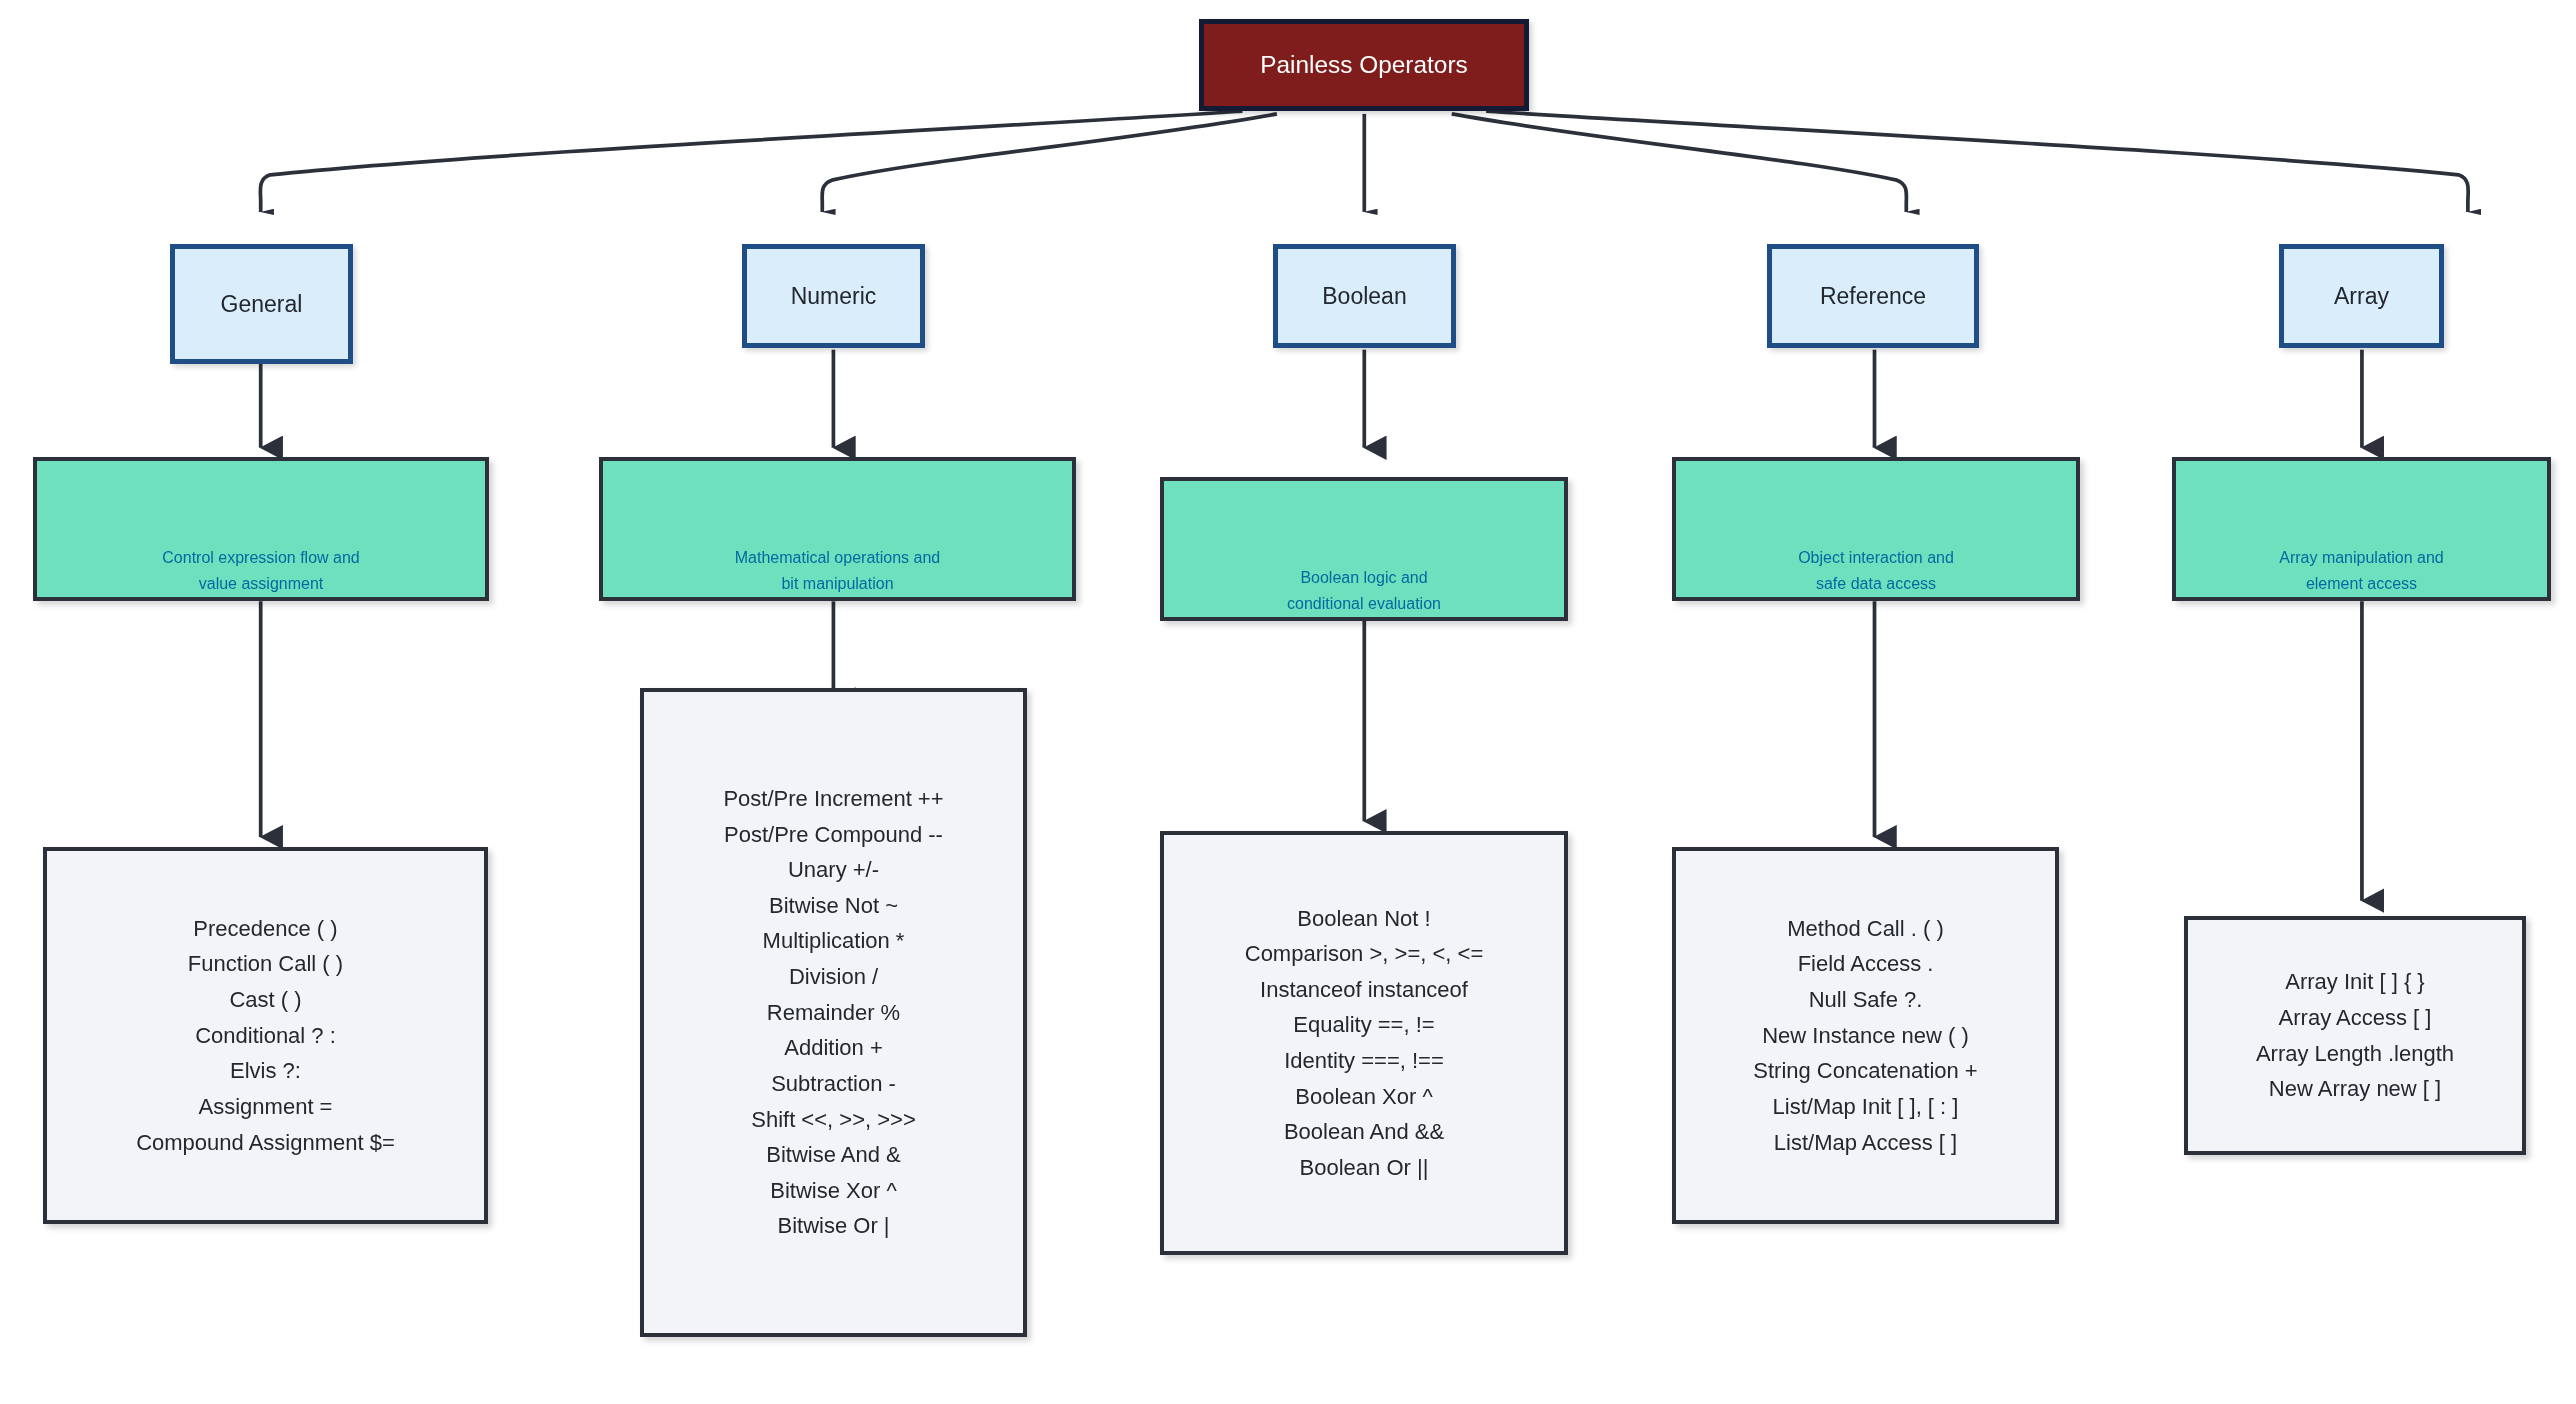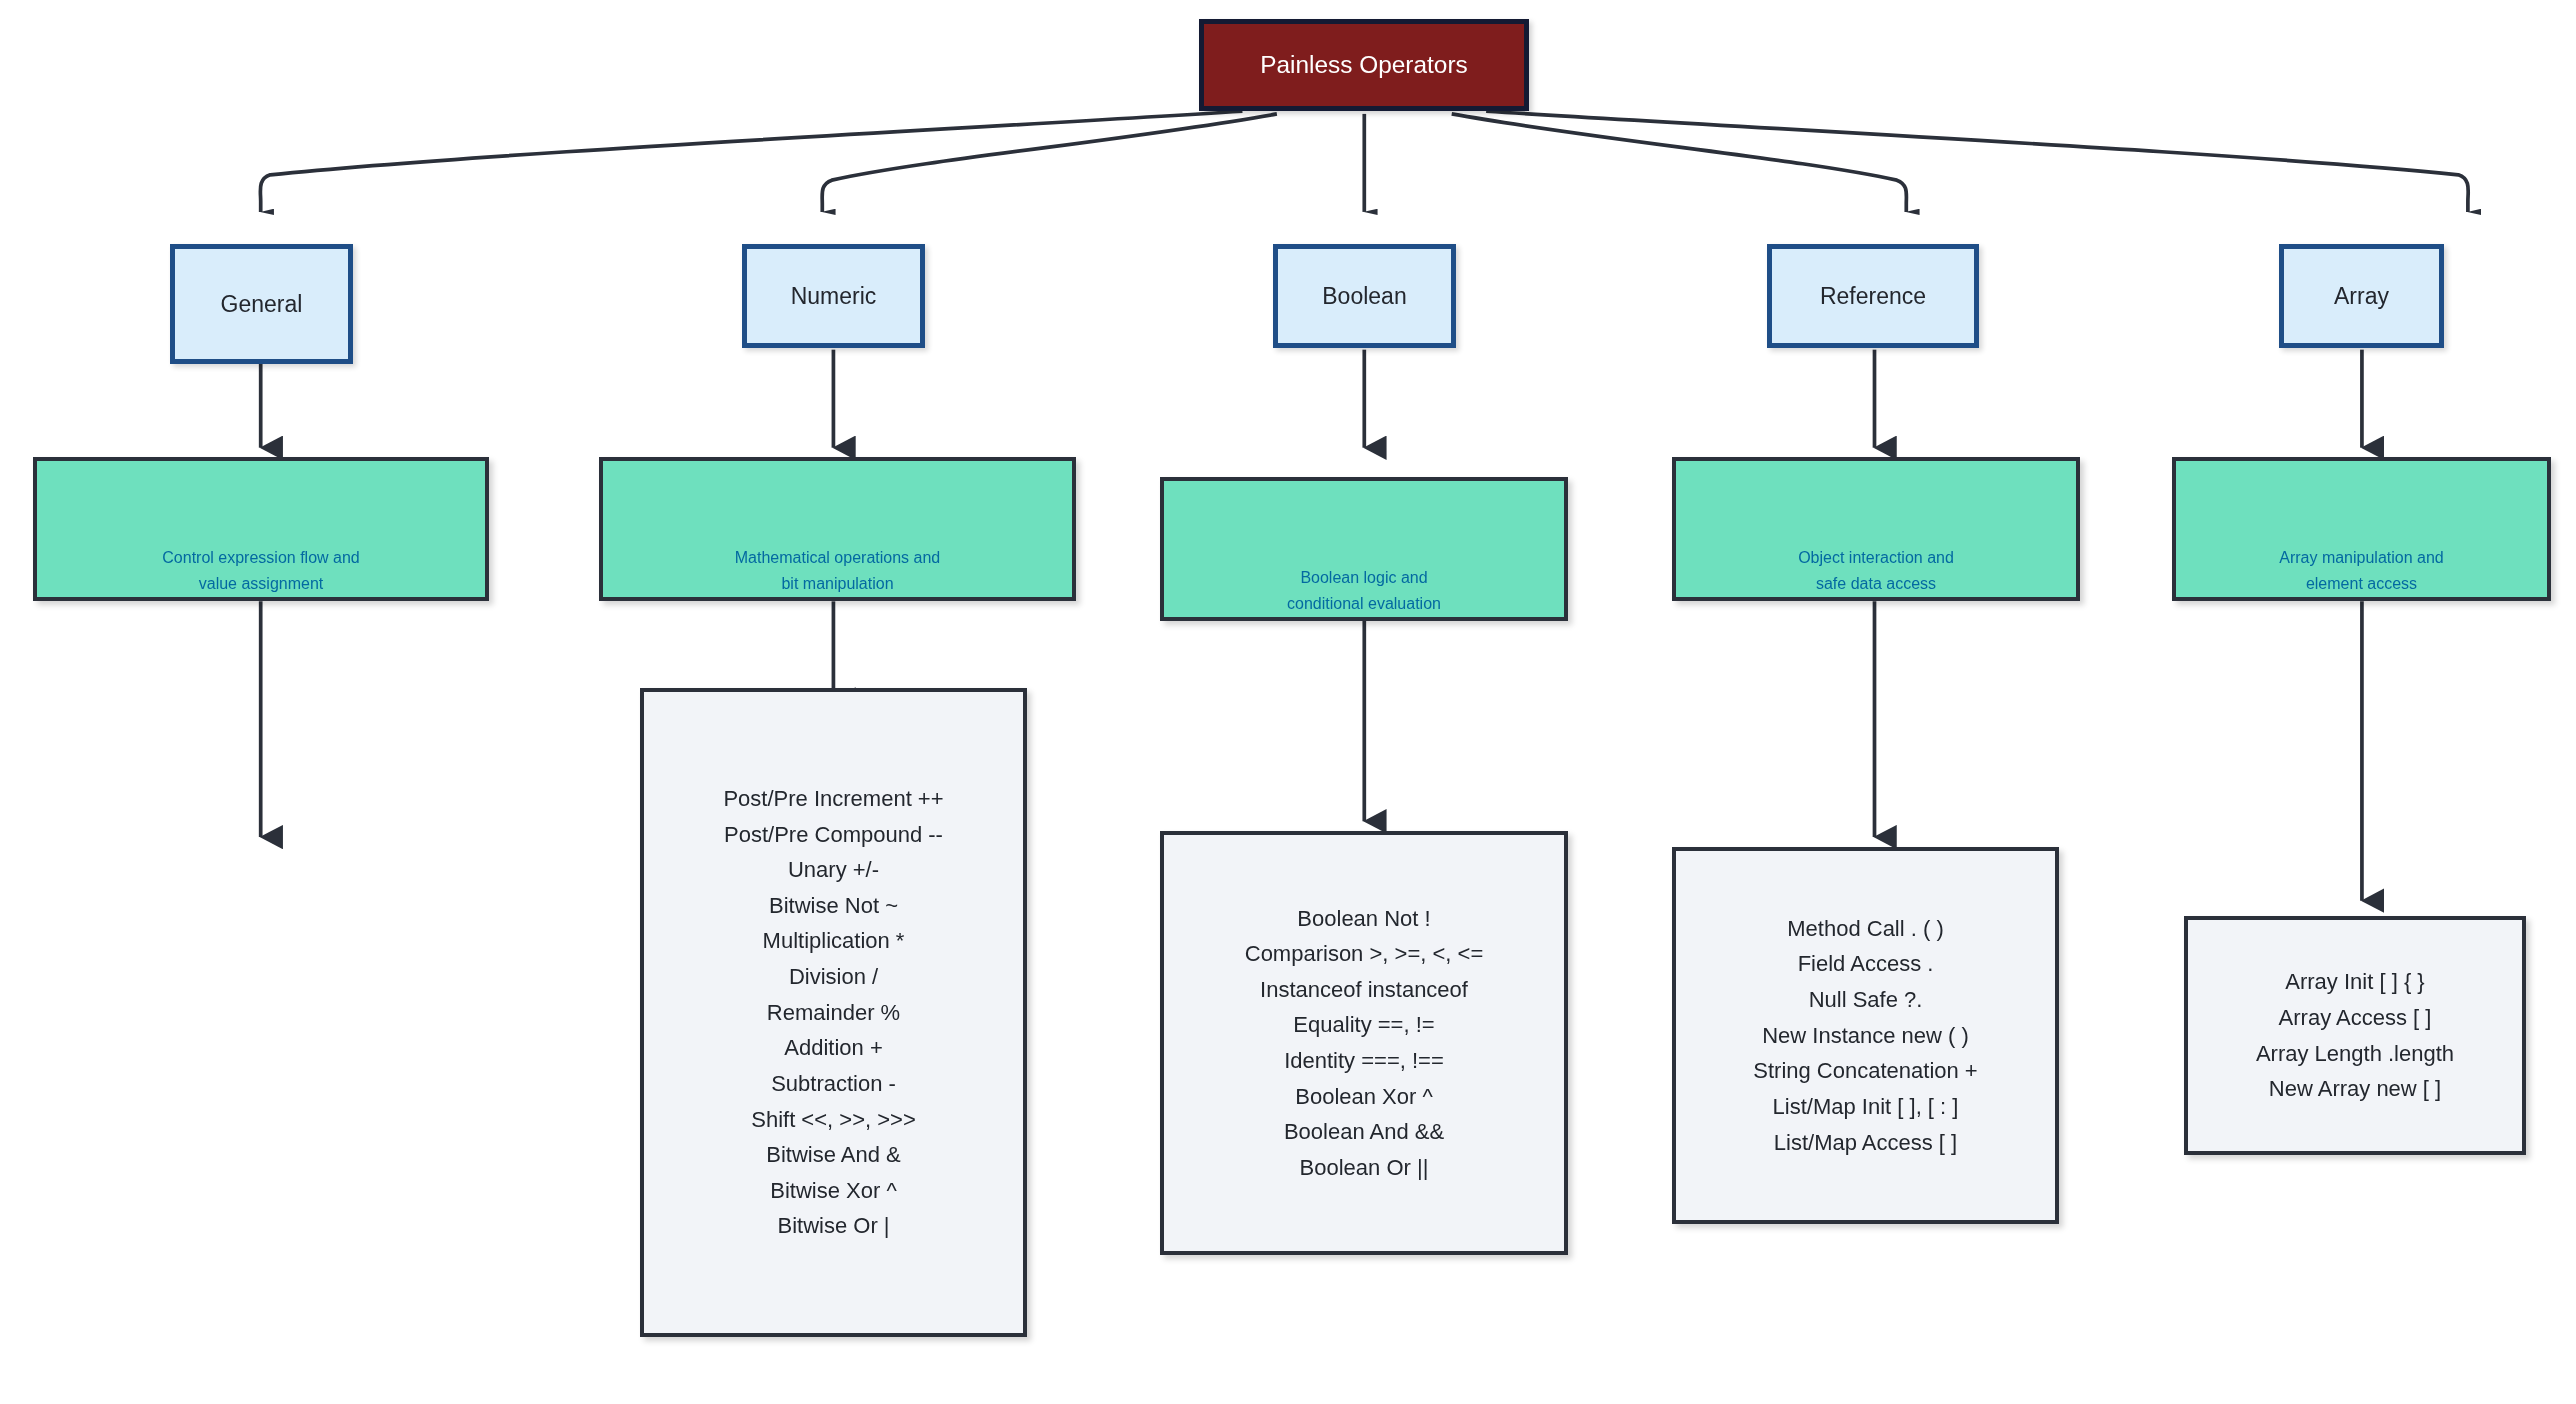--- a/index.html
+++ b/index.html
@@ -101,20 +101,29 @@
       <span class="ln">safe data access</span>
     </div>
   </div>
   <div class="node desc" style="left:2172px;top:457px;width:379px;height:144px;">
     <div>
       <span class="ln">Array manipulation and</span>
       <span class="ln">element access</span>
     </div>
   </div>
 
+  <div class="node detail" id="detail-0" style="left:43px;top:847px;width:445px;height:377px;">
+      <div class="li">Precedence ( )</div>
+      <div class="li">Function Call ( )</div>
+      <div class="li">Cast ( )</div>
+      <div class="li">Conditional ? :</div>
+      <div class="li">Elvis ?:</div>
+      <div class="li">Assignment =</div>
+      <div class="li">Compound Assignment $=</div>
+    </div>
   <div class="node detail" id="detail-1" style="left:640px;top:688px;width:387px;height:649px;">
       <div class="li">Post/Pre Increment ++</div>
       <div class="li">Post/Pre Compound --</div>
       <div class="li">Unary +/-</div>
       <div class="li">Bitwise Not ~</div>
       <div class="li">Multiplication *</div>
       <div class="li">Division /</div>
       <div class="li">Remainder %</div>
       <div class="li">Addition +</div>
       <div class="li">Subtraction -</div>

